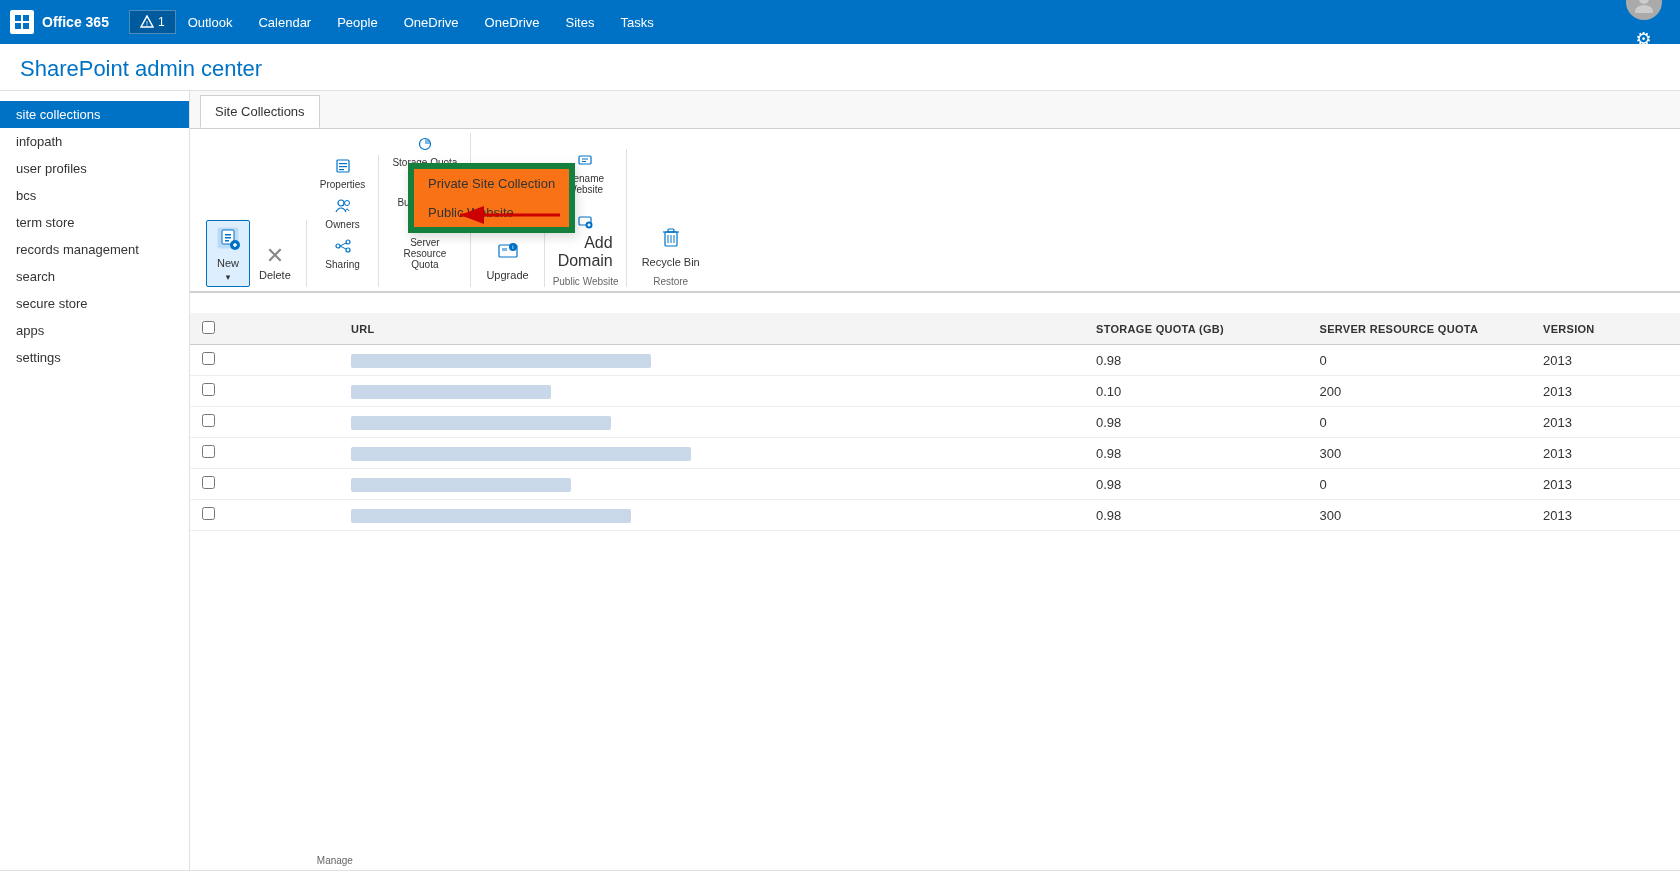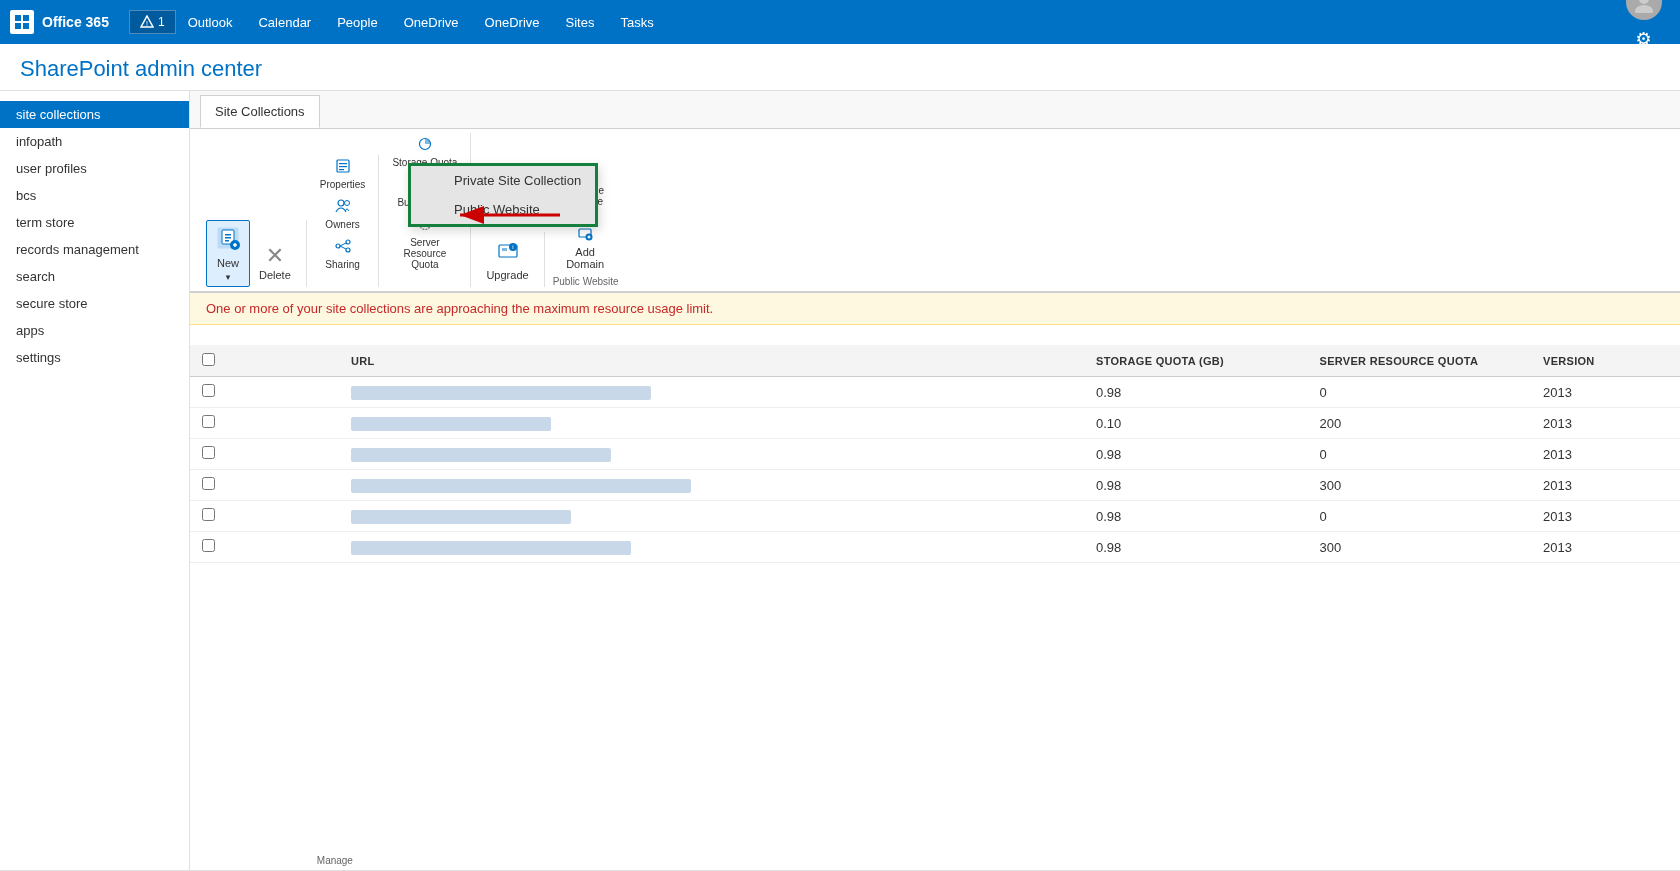--- a/index.html
+++ b/index.html
@@ -314,28 +314,27 @@
     }
     .col-check { width: 30px; }
     .col-url { width: 50%; }
     .col-storage { width: 15%; text-align: left; }
     .col-server { width: 15%; text-align: left; }
     .col-version { width: 10%; text-align: left; }
 
     
     .dropdown-menu {
       position: absolute;
-      background: #e5e5e5;
-      border: 3px solid #15803d;
+      background: #f97316;
+      border: 6px solid #15803d;
       box-shadow: 2px 4px 10px rgba(0,0,0,0.15);
       z-index: 100;
       min-width: 160px;
       top: 72px;
       left: 218px;
-      padding-left: 29px;
     }
     .dropdown-item {
       padding: 7px 14px;
       cursor: pointer;
       font-size: 13px;
       color: #333;
       display: block;
     }
 
     
@@ -569,47 +568,62 @@
           </button>
           <button class="ribbon-btn-small">
             <span class="btn-icon">
               <svg width="16" height="16" viewBox="0 0 16 16">
                   <rect x="2" y="4" width="12" height="8" rx="1" fill="none" stroke="#0072c6" stroke-width="1.2"></rect>
                   <circle cx="12" cy="12" r="3.5" fill="#0072c6"></circle>
                   <rect x="10.5" y="11.3" width="3" height="1.4" fill="#fff"></rect>
                   <rect x="11.3" y="10.5" width="1.4" height="3" fill="#fff"></rect>
                 </svg>
             </span>
-            <span style="font-size:11px;text-align:center;max-width:55px;white-space:normal">Add Domain</span>
+            <span style="font-size:16px;text-align:right;max-width:55px;white-space:normal">Add Domain</span>
           </button>
         </div>
         <div style="font-size:10px;color:#666;text-align:center;position:absolute">Public Website</div>
       </div>
 
+      <div class="ribbon-group">
+        <div style="display:flex;flex-direction:column;align-items:center;gap:2px">
+          <button class="ribbon-btn">
+            <span class="btn-icon">
+              <svg width="26" height="26" viewBox="0 0 26 26">
+                  <rect x="7" y="8" width="12" height="14" rx="1" fill="none" stroke="#0072c6" stroke-width="1.2"></rect>
+                  <line x1="5" y1="8" x2="21" y2="8" stroke="#0072c6" stroke-width="1.2"></line>
+                  <rect x="10" y="5" width="6" height="3" rx="1" fill="none" stroke="#0072c6" stroke-width="1.2"></rect>
+                  <line x1="10" y1="11" x2="10" y2="19" stroke="#0072c6" stroke-width="1"></line>
+                  <line x1="13" y1="11" x2="13" y2="19" stroke="#0072c6" stroke-width="1"></line>
+                  <line x1="16" y1="11" x2="16" y2="19" stroke="#0072c6" stroke-width="1"></line>
+                </svg>
+            </span>
+            <span class="btn-label">Recycle Bin</span>
+          </button>
+          <span style="font-size:10px;color:#666">Restore</span>
+        </div>
+      </div>
     </div>
 
     <div class="dropdown-menu">
       <div class="dropdown-item">Private Site Collection</div>
       <div class="dropdown-item">Public Website</div>
     </div>
 
     <div class="dropdown-arrow">
       <svg width="120" height="30" viewBox="0 0 120 30">
         <defs>
           <marker id="arrowhead" markerWidth="8" markerHeight="6" refX="8" refY="3" orient="auto">
             <polygon points="0 0, 8 3, 0 6" fill="#cc0000"></polygon>
           </marker>
         </defs>
         <line x1="110" y1="15" x2="10" y2="15" stroke="#cc0000" stroke-width="3" marker-end="url(#arrowhead)"></line>
       </svg>
     </div>
 
-    <div class="warning-bar">
-      <span>One or more of your site collections are approaching the maximum resource usage limit.</span>
-    </div>
 
     <div class="search-area">
     </div>
 
     <table class="data-table">
       <thead>
         <tr>
           <th class="col-check">
             <input type="checkbox" style="">
           </th>

